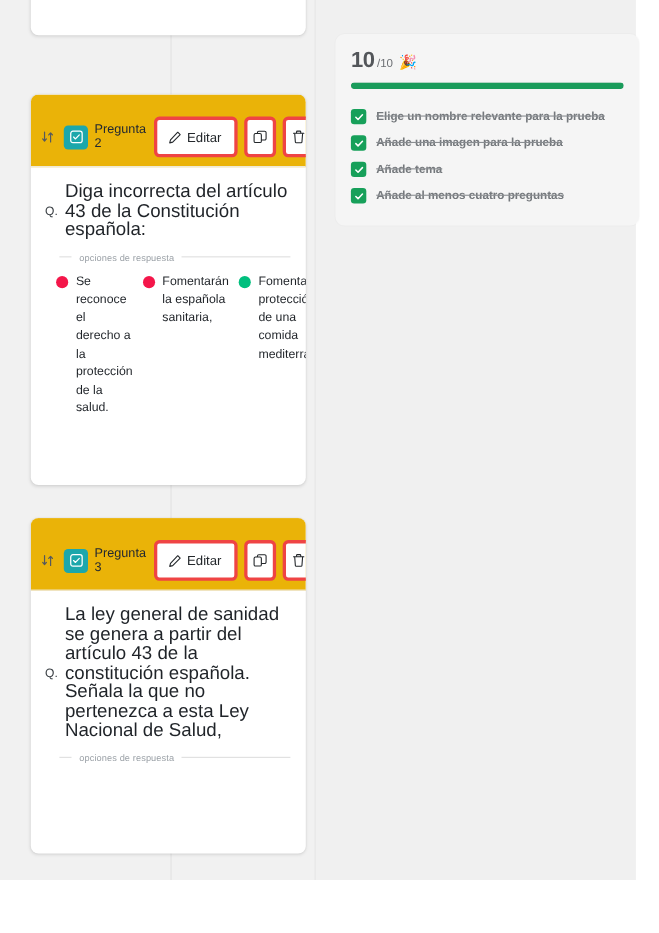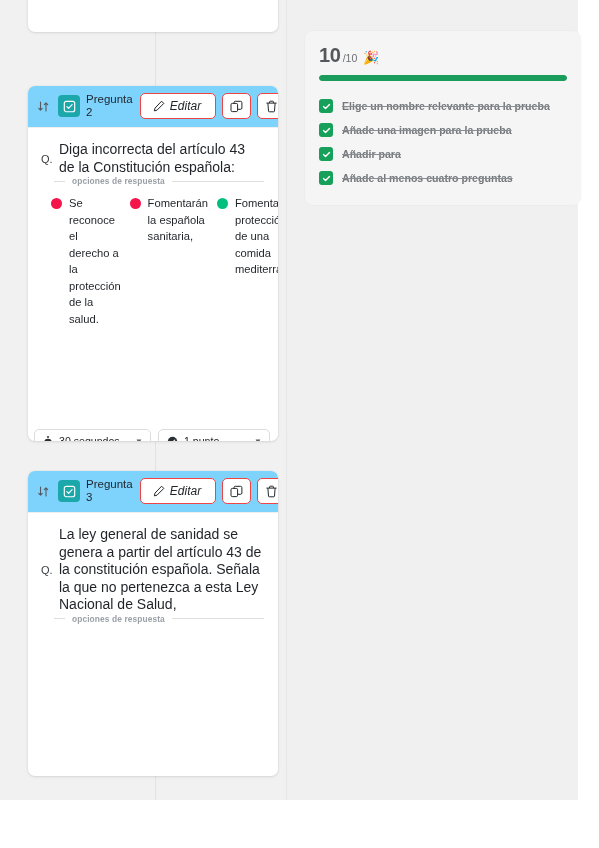--- a/index.html
+++ b/index.html
@@ -53,23 +53,23 @@
     overflow: hidden;
   }
   .qcard-top   { top: -28px;  height: 60px; }
   .qcard-two   { top: 86px;   height: 355px; }
   .qcard-three { top: 471px;  height: 305px; }
 
   .qhead {
     display: flex;
     align-items: center;
     gap: 6px;
-    padding: 7px 9px 8px 7px;
+    padding: 20px 9px 8px 7px;
     border-bottom: 1px solid #efefef;
-    background: #7dd3fc;
+    background: #eab308;
   }
   .drag-handle {
     width: 17px; height: 20px;
     display: flex; align-items: center; justify-content: center;
     color: #55595e;
     font-size: 11px;
     cursor: grab;
     flex: none;
   }
   .type-badge {
@@ -81,60 +81,58 @@
   }
   .type-badge svg { display:block; }
   .qnum {
     font-size: 11.5px;
     line-height: 13px;
     color: #222831;
     width: 48px;
     flex: none;
   }
   .btn {
-    border: 1px solid #ef4444;
+    border: 3px solid #ef4444;
     background: #ffffff;
     border-radius: 5px;
-    height: 26px;
+    height: 37px;
     display: flex;
     align-items: center;
     justify-content: center;
     gap: 5px;
     font-size: 12px;
     color: #23272b;
     cursor: pointer;
     flex: none;
-    font-style: italic;
   }
   .btn-edit { padding: 0 12px 0 10px; min-width: 76px; }
   .btn-icon { width: 29px; }
   .btn svg { display: block; }
 
   
   .qbody { padding: 13px 14px 0 13px; position: relative; }
   .q-row { display: flex; gap: 5px; align-items: center; }
   .q-label {
     font-size: 11px;
     color: #3b4045;
     flex: none;
     width: 13px;
     padding-top: 1px;
   }
   .q-text {
-    font-size: 14px;
+    font-size: 17px;
     line-height: 17.5px;
     color: #1f2328;
   }
   .opt-divider {
     display: flex; align-items: center; gap: 7px;
-    margin: 0 0 9px 13px;
+    margin: 11px 0 9px 13px;
     font-size: 8.4px;
     color: #9aa0a6;
     letter-spacing: .1px;
-    font-weight: bold;
   }
   .opt-divider::before {
     content: ""; width: 11px; height: 1px; background: #dedede; flex: none;
   }
   .opt-divider::after {
     content: ""; flex: 1; height: 1px; background: #dedede;
   }
 
   
   .opts {
@@ -397,21 +395,21 @@
           </svg>
       </div>
       <div class="check-label">Añade una imagen para la prueba</div>
     </div>
     <div class="check-item">
       <div class="check-box">
         <svg width="9" height="9" viewBox="0 0 9 9">
             <path d="M1.5 4.6 L3.5 6.6 L7.5 2.4" fill="none" stroke="#fff" stroke-width="1.4" stroke-linecap="round" stroke-linejoin="round"></path>
           </svg>
       </div>
-      <div class="check-label">Añadir para</div>
+      <div class="check-label">Añade tema</div>
     </div>
     <div class="check-item">
       <div class="check-box">
         <svg width="9" height="9" viewBox="0 0 9 9">
             <path d="M1.5 4.6 L3.5 6.6 L7.5 2.4" fill="none" stroke="#fff" stroke-width="1.4" stroke-linecap="round" stroke-linejoin="round"></path>
           </svg>
       </div>
       <div class="check-label">Añade al menos cuatro preguntas</div>
     </div>
   </div>

